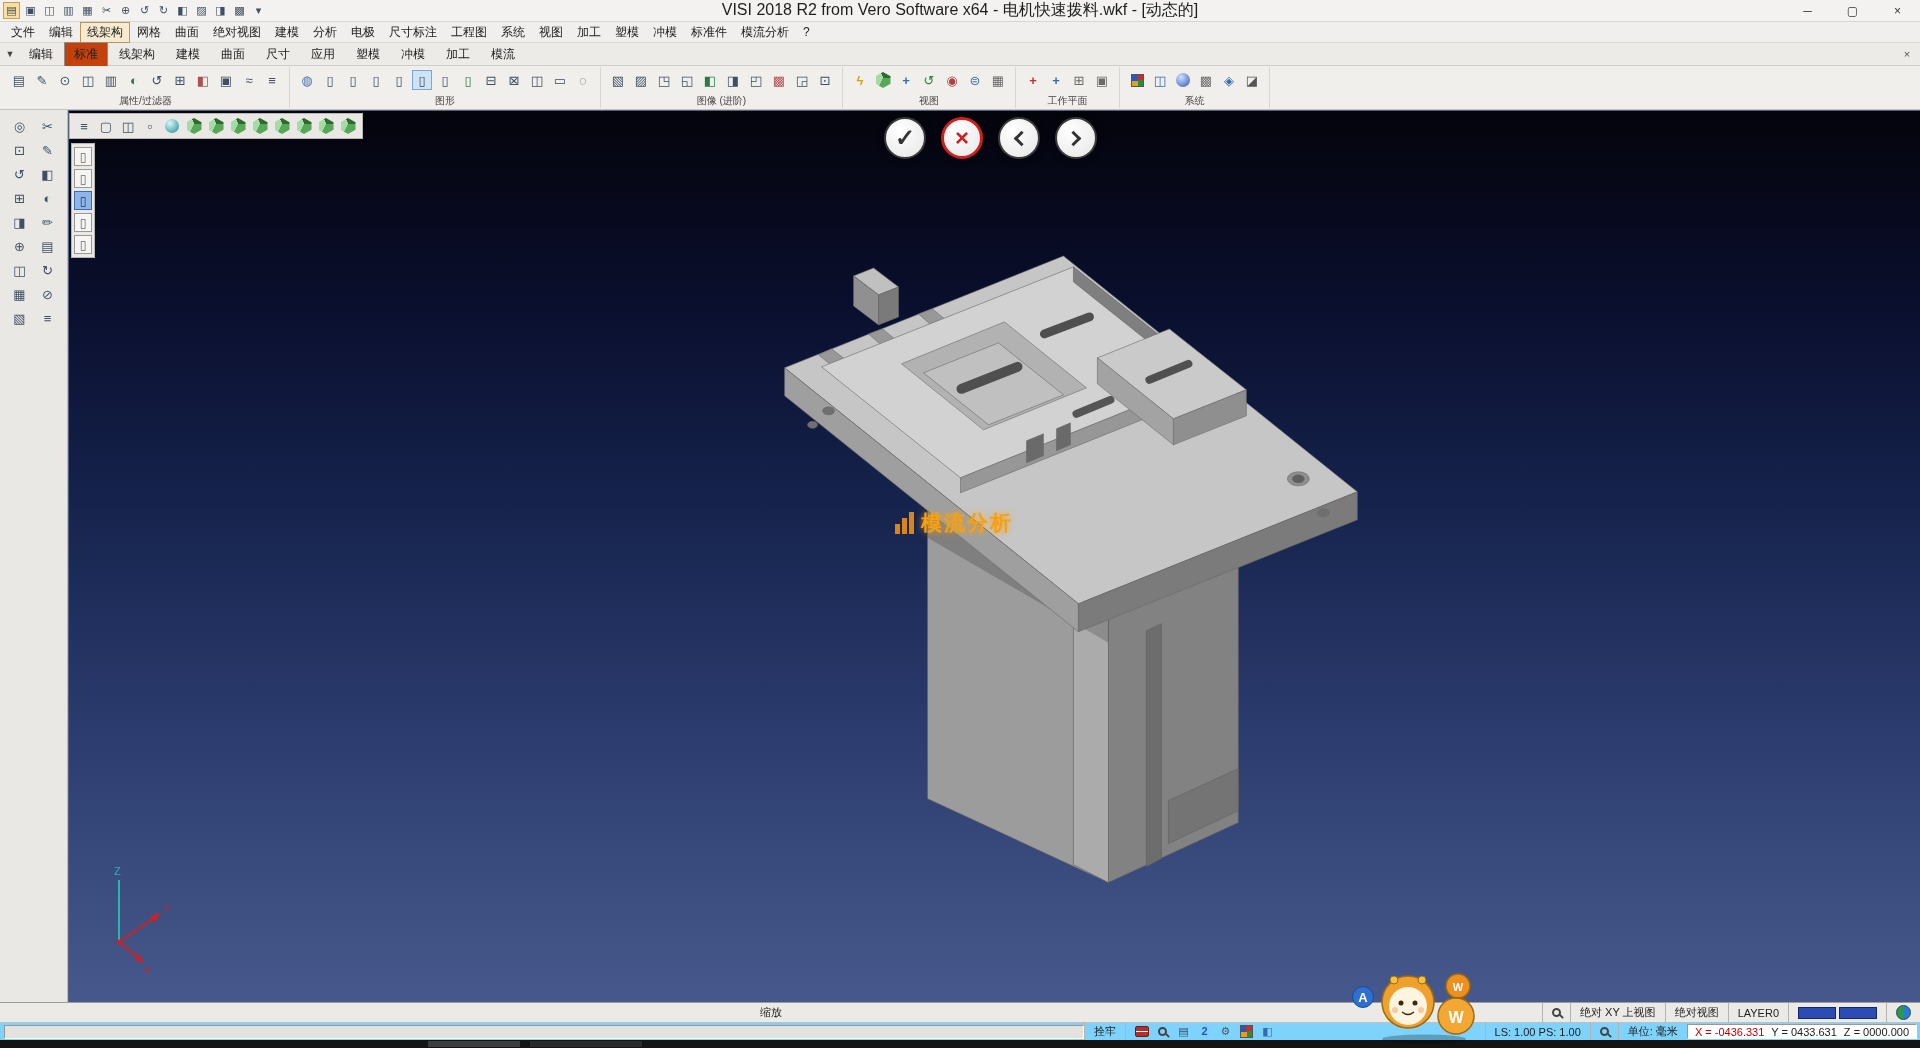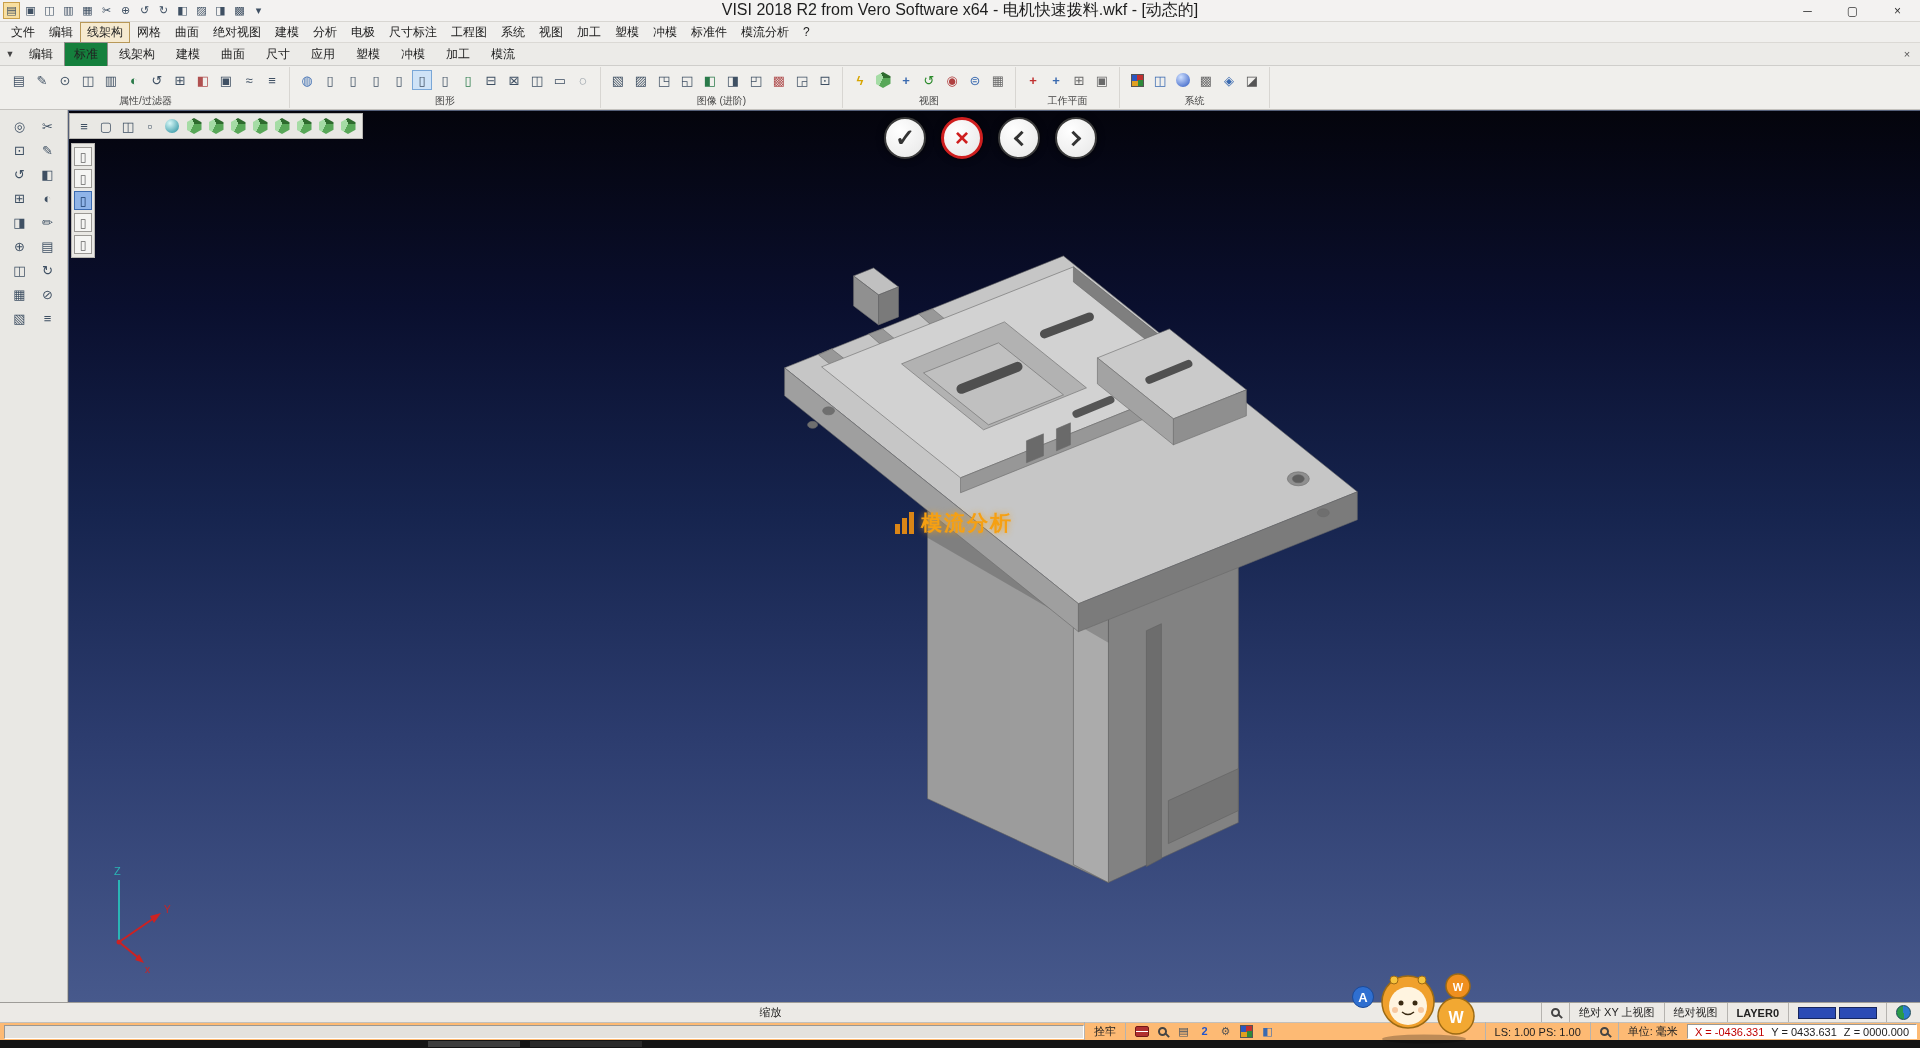--- a/index.html
+++ b/index.html
@@ -23,21 +23,21 @@
   
   .menubar { height:21px; background:#f0efed; border-bottom:1px solid #dbd9d5;
     display:flex; align-items:center; padding-left:4px; flex:0 0 auto; }
   .menu-item { padding:2px 7px; white-space:nowrap; }
   .menu-item.active { background:#f6ead0; border:1px solid #b89858; padding:1px 6px; }
   
   .tabbar { height:23px; background:#ecebe8; border-bottom:1px solid #cfcecb;
     display:flex; align-items:center; gap:1px; padding:0 4px 0 2px; flex:0 0 auto; }
   .tab-drop { width:16px; text-align:center; color:#444; font-size:9px; }
   .tab { padding:3px 9px; border:1px solid transparent; white-space:nowrap; }
-  .tab.active { background:#15803d; border-color:#8f8d89; }
+  .tab.active { background:#c2410c; border-color:#8f8d89; }
   .tab-close { margin-left:auto; width:18px; text-align:center; color:#555; font-size:11px; }
   
   .ribbon { height:44px; background:#f0efec; border-bottom:1px solid #c4c2be;
     display:flex; align-items:stretch; padding:1px 2px; flex:0 0 auto; }
   .rgroup { display:flex; flex-direction:column; align-items:center; padding:0 7px;
     border-right:1px solid #d8d6d2; }
   .ricons { display:flex; gap:3px; align-items:center; height:27px; }
   .ricon { min-width:20px; height:20px; display:flex; align-items:center; justify-content:center;
     font-size:13px; color:#3f5063; border:1px solid transparent; }
   .ricon.hl { background:#cfe3f7; border-color:#7aa7d7; }
@@ -99,26 +99,26 @@
   .wm-text { font-size:21px; font-weight:bold; letter-spacing:2px; color:#f6a012;
     text-shadow:0 0 6px rgba(246,160,18,.8); filter:blur(.5px); }
   
   .axes { position:absolute; left:16px; bottom:26px; }
   
   .prompt-row { height:20px; background:#eceae6; border-top:1px solid #9e9c98;
     display:flex; align-items:center; font-size:11px; flex:0 0 auto; }
   .prompt-text { padding:0 9px; flex:1;text-align:center; }
   .seg { border-left:1px solid #b5b3af; height:100%; display:flex; align-items:center;
     padding:10px 9px; white-space:nowrap; gap:4px; }
-  .seg.boldseg { font-weight:bold; }
+  .seg.boldseg { font-weight:normal; }
   .layer-bars { display:flex; gap:3px; }
   .lbar { width:38px; height:12px; background:#2b4bb5; border:1px solid #16265e; }
   .sphere-status { width:15px; height:15px; border-radius:50%; border:1px solid #1a4a5a;
     background:conic-gradient(#2a7ad0 0 180deg,#2a9a4a 0 360deg); }
-  .status-row { height:18px; background:#fdba74; border-top:1px solid #c2c0bc;
+  .status-row { height:18px; background:#7dd3fc; border-top:1px solid #c2c0bc;
     display:flex; align-items:center; font-size:11px; flex:0 0 auto; }
   .msg-field { width:1080px; height:14px; margin-left:4px; background:#e4e2de;
     border:1px solid; border-color:#9a9894 #ffffff #ffffff #9a9894; }
   .status-icons { display:flex; gap:4px; padding:0 7px; align-items:center; border-left:1px solid #b5b3af; height:100%; }
   .sicon2 { width:17px; height:15px; display:flex; align-items:center; justify-content:center; font-size:11px; color:#3f5063; }
   .spacer { flex:1; }
   .coords { background:#fff; border:1px solid; border-color:#9a9894 #fff #fff #9a9894;
     height:15px; display:flex; align-items:center; gap:7px; padding:0 7px; margin-right:3px; }
   .coord-x { color:#c00000; }
   .taskbar { height:8px; background:#141414; position:relative; flex:0 0 auto; }

